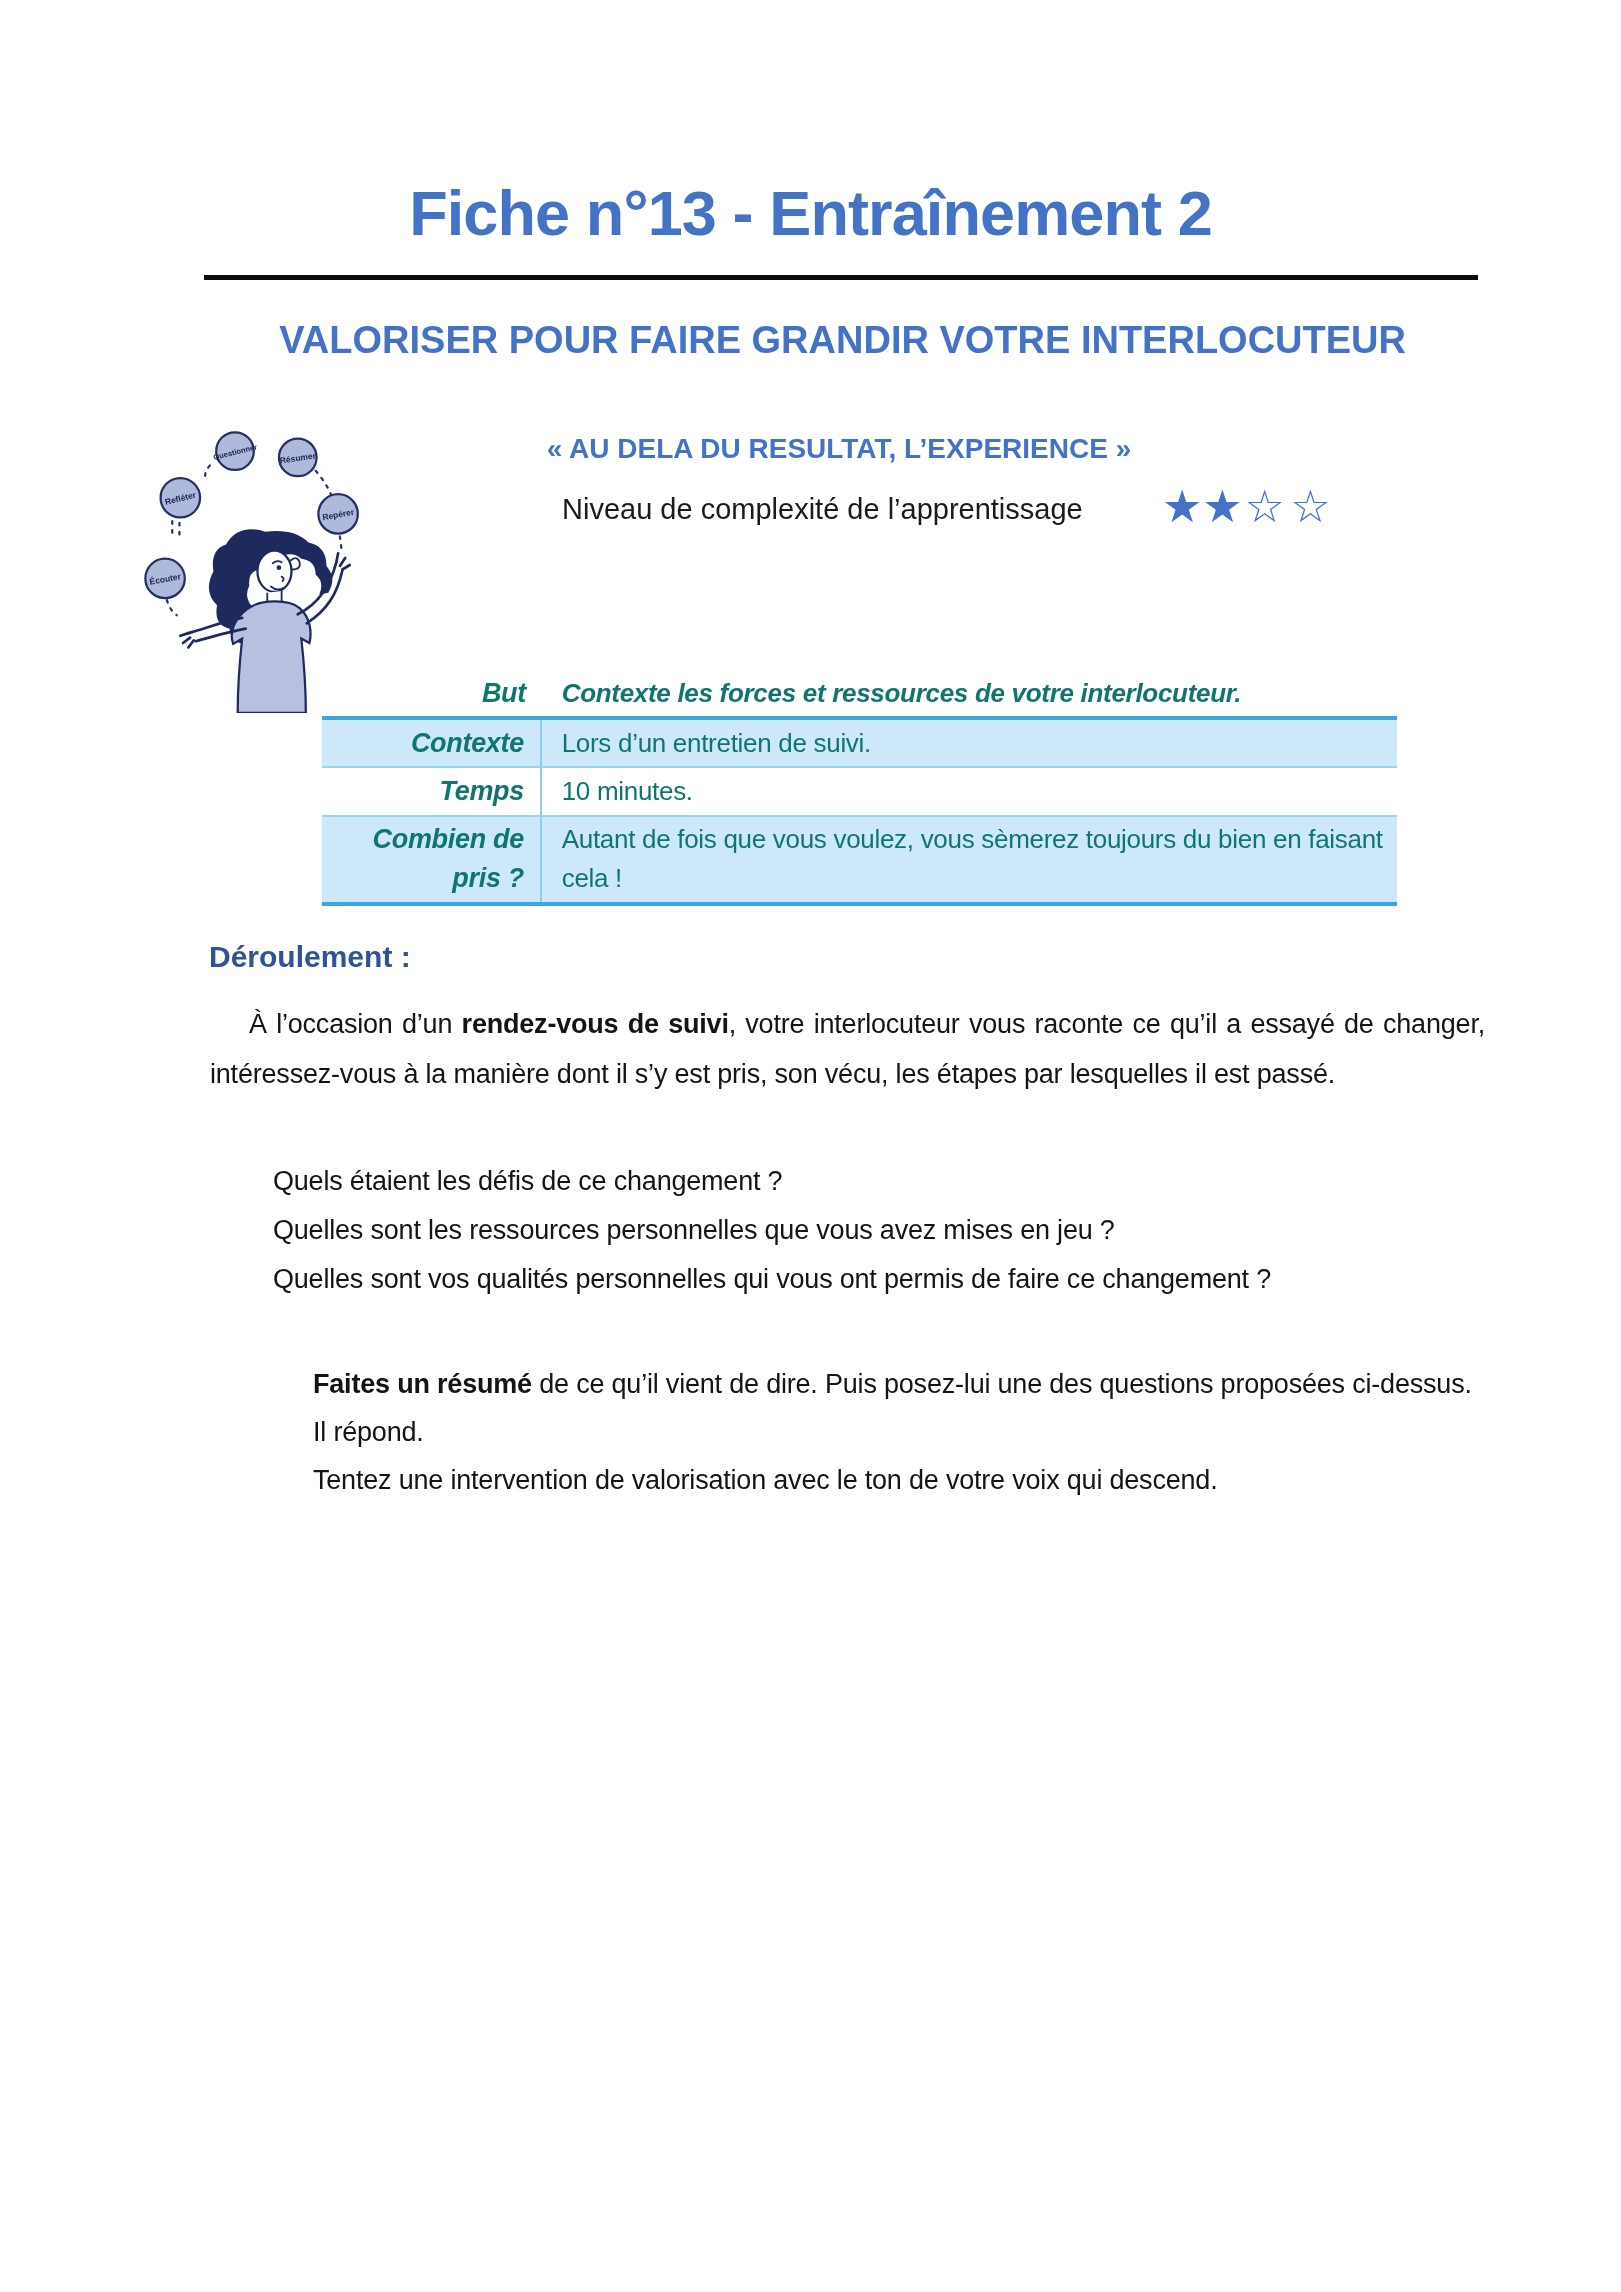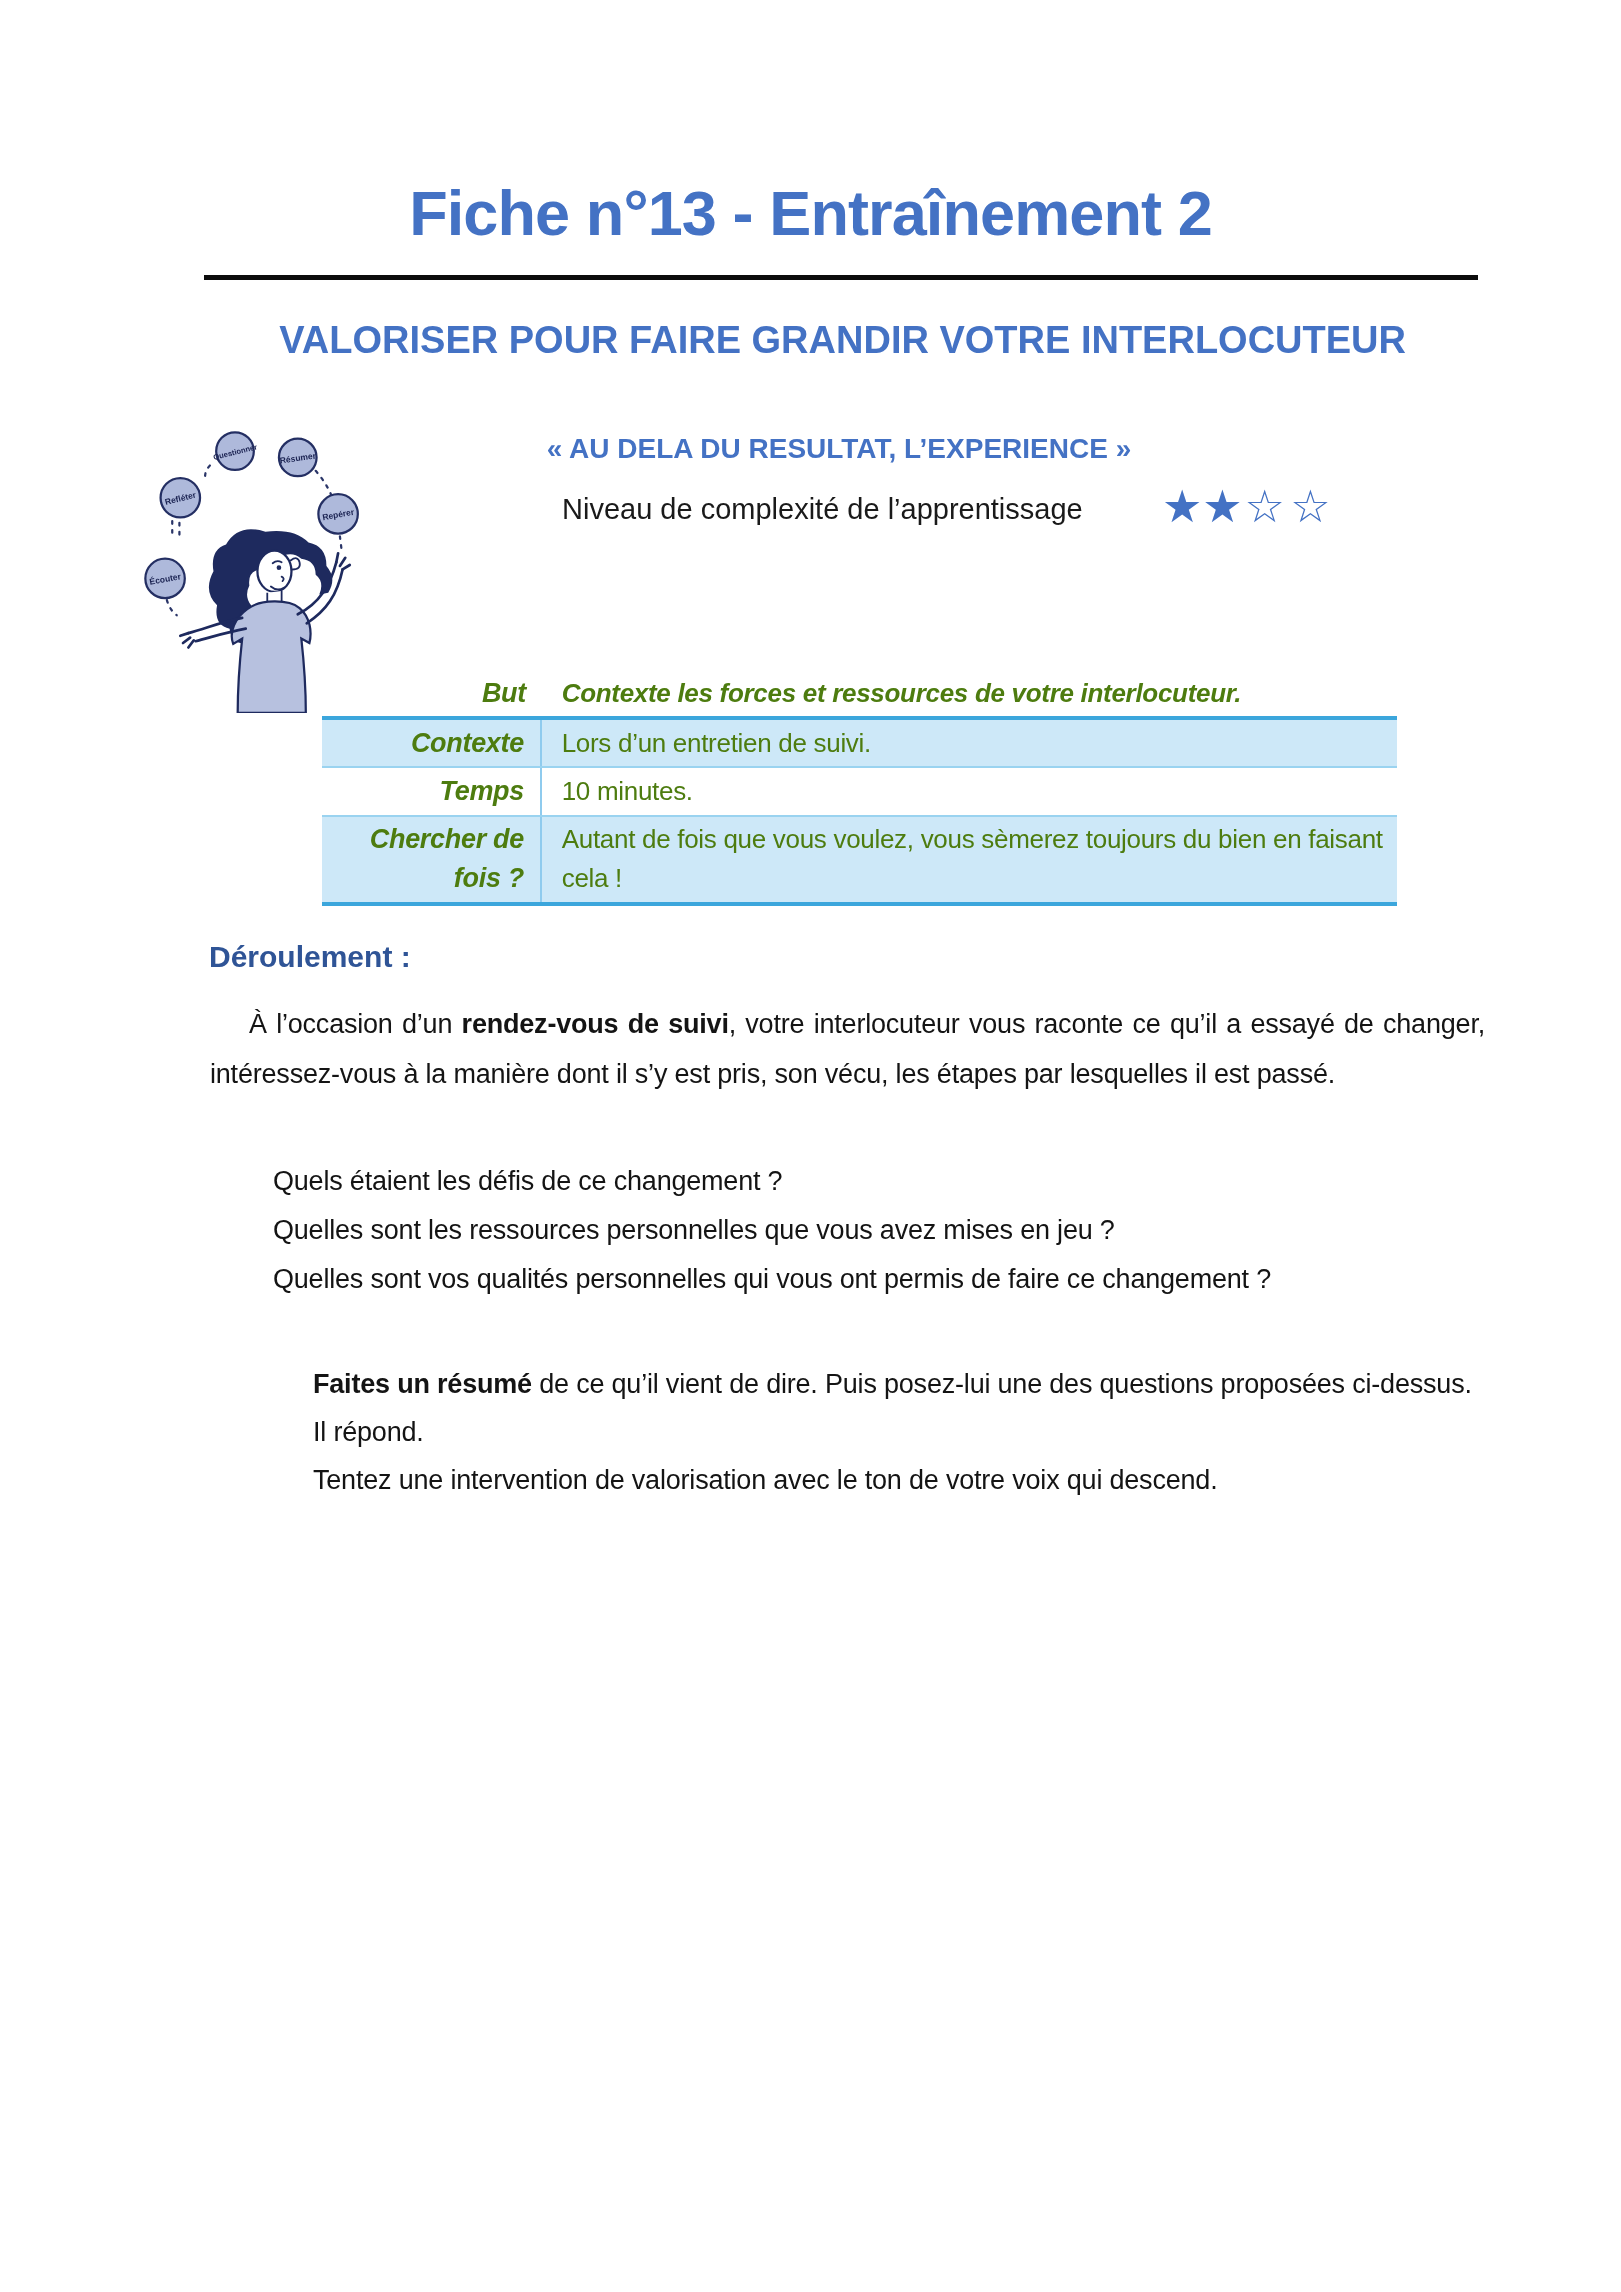--- a/index.html
+++ b/index.html
@@ -44,21 +44,21 @@
     position:absolute;top:480px;left:1162px;
     font-size:45px;line-height:54px;color:#4472C4;
     white-space:nowrap;
   }
   .stars .empty{letter-spacing:5.4px;margin-left:1.8px;}
   
   .illus{position:absolute;left:131px;top:417px;width:260px;height:296px;}
   
   .info-table{
     position:absolute;left:322px;top:670px;width:1075px;
-    font-size:26px;letter-spacing:-0.3px;line-height:39px;color:#4d7c0f;
+    font-size:26px;letter-spacing:-0.3px;line-height:39px;color:#0f766e;
   }
   .trow{display:flex;align-items:stretch;}
   .tlabel{
     width:220px;box-sizing:border-box;flex:none;
     text-align:right;padding:3.6px 16px 3.6px 32px;
     font-weight:bold;font-style:italic;font-size:27px;
   }
   .tvalue{flex:1;box-sizing:border-box;padding:3.6px 12.5px 3.6px 19.7px;}
   .row-but .tvalue{font-weight:bold;font-style:italic;}
   .tbox{border-top:4.5px solid #3BA6DC;border-bottom:4.5px solid #3BA6DC;}
@@ -182,21 +182,21 @@
     <div class="tbox">
       <div class="trow row-blue">
         <div class="tlabel">Contexte</div>
         <div class="tvalue">Lors d’un entretien de suivi.</div>
       </div>
       <div class="trow row-white trow-mid">
         <div class="tlabel">Temps</div>
         <div class="tvalue">10 minutes.</div>
       </div>
       <div class="trow row-blue">
-        <div class="tlabel">Chercher de fois ?</div>
+        <div class="tlabel">Combien de pris ?</div>
         <div class="tvalue">Autant de fois que vous voulez, vous sèmerez toujours du bien en faisant cela !</div>
       </div>
     </div>
   </div>
 
   <div class="section-heading">Déroulement :</div>
 
   <p class="para1 body-text"><span>À l’occasion d’un </span><b>rendez-vous de suivi</b><span>, votre interlocuteur vous raconte ce qu’il a essayé de changer, intéressez-vous à la manière dont il s’y est pris, son vécu, les étapes par lesquelles il est passé.</span></p>
 
   <div class="questions body-text">

